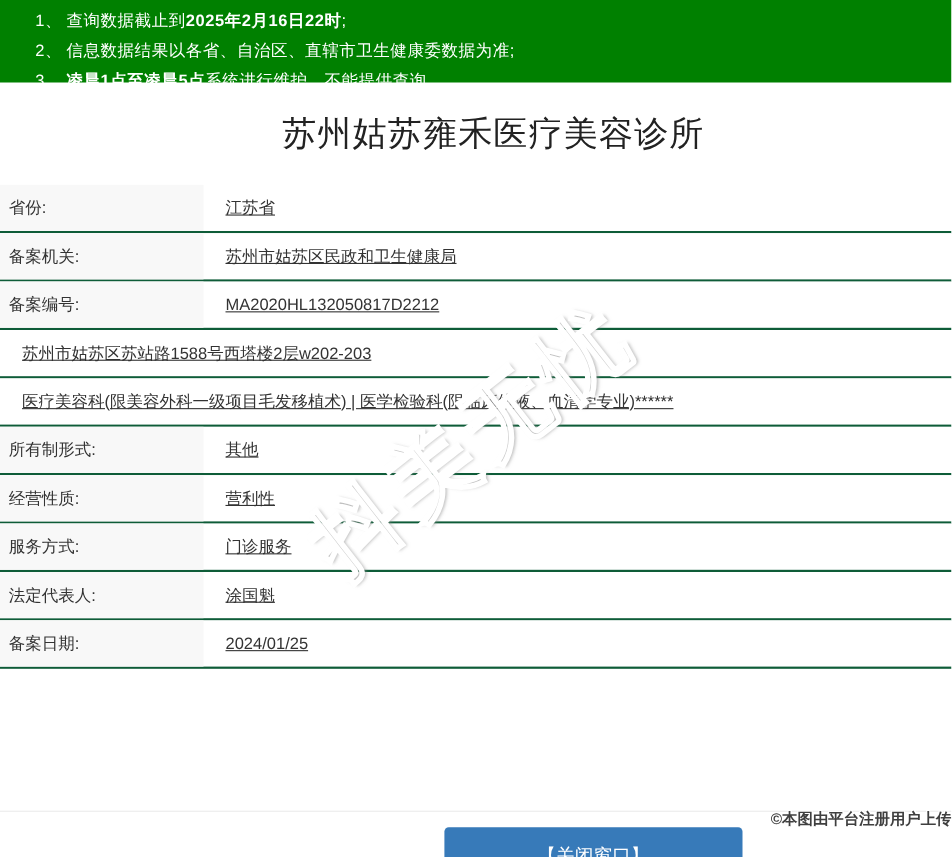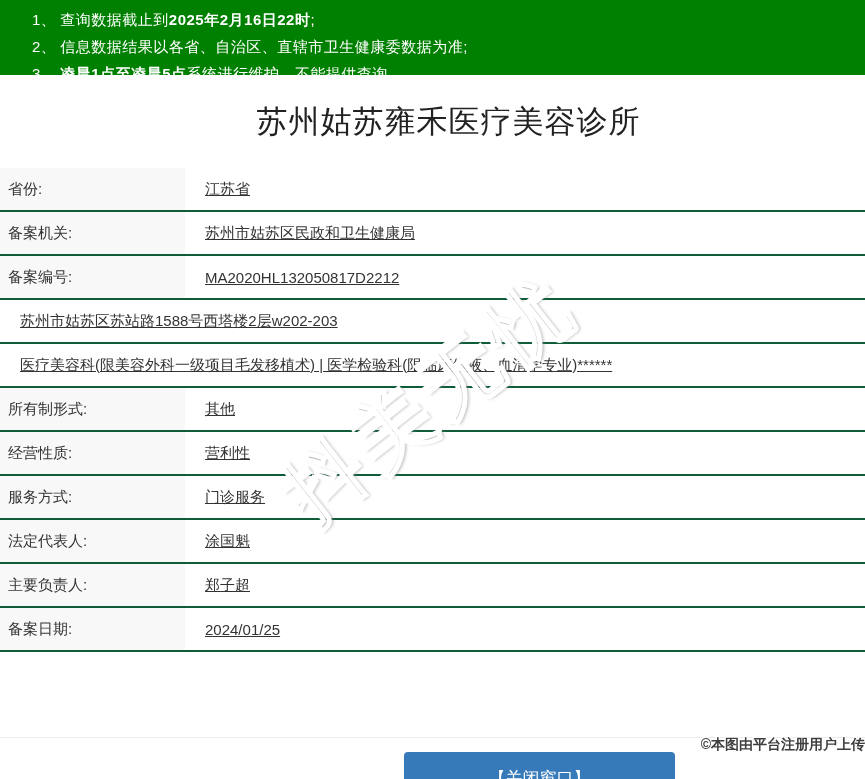--- a/index.html
+++ b/index.html
@@ -165,24 +165,20 @@
   </div>
   <div class="info-row">
     <div class="row-label">服务方式:</div>
     <div class="row-value">门诊服务</div>
   </div>
   <div class="info-row">
     <div class="row-label">法定代表人:</div>
     <div class="row-value">涂国魁</div>
   </div>
   <div class="info-row">
-    <div class="row-label">主要负责人:</div>
-    <div class="row-value">郑子超</div>
-  </div>
-  <div class="info-row">
     <div class="row-label">备案日期:</div>
     <div class="row-value">2024/01/25</div>
   </div>
 </div>
 
 <div class="watermark">抖美无忧</div>
 
 <div class="footer-divider"></div>
 <button class="close-button">【关闭窗口】</button>
 <div class="copyright">©本图由平台注册用户上传</div>

